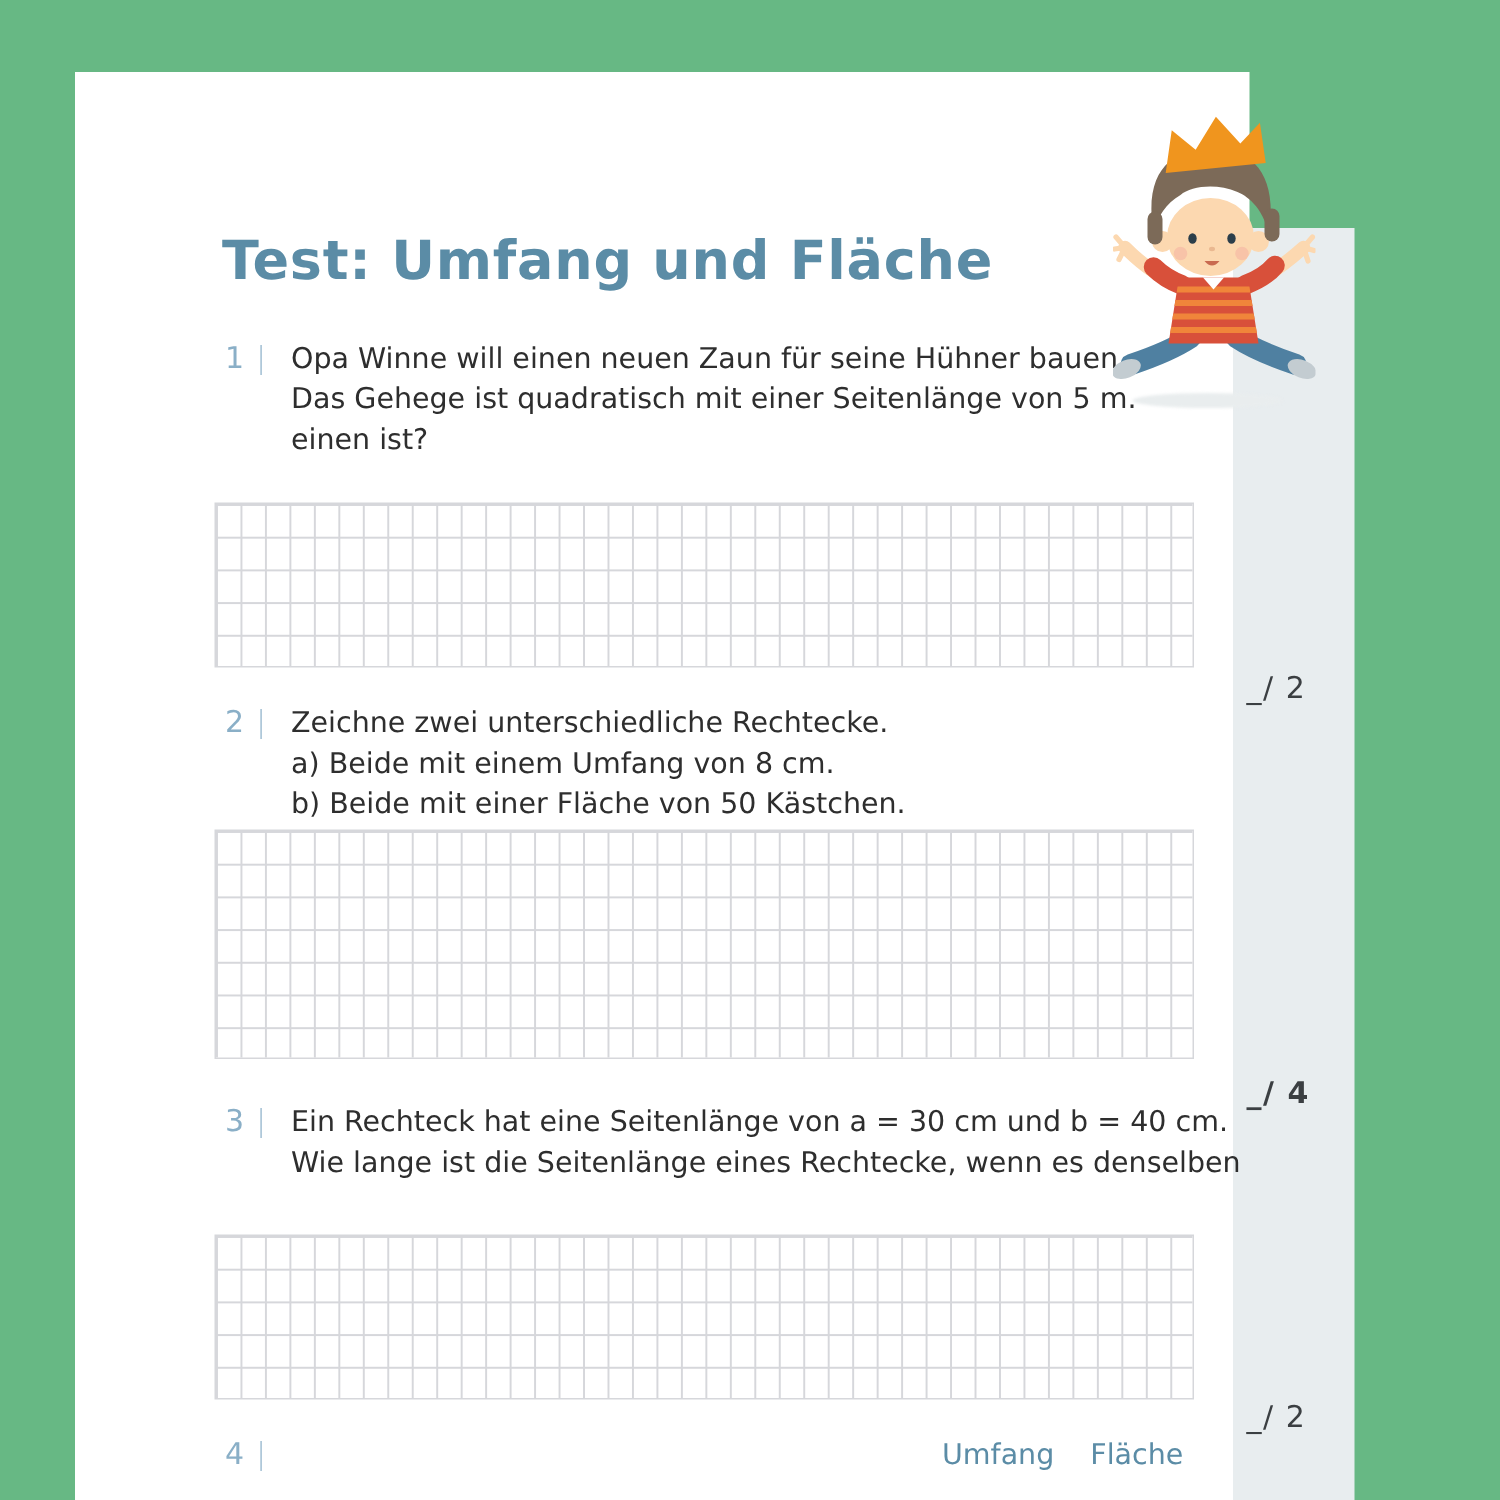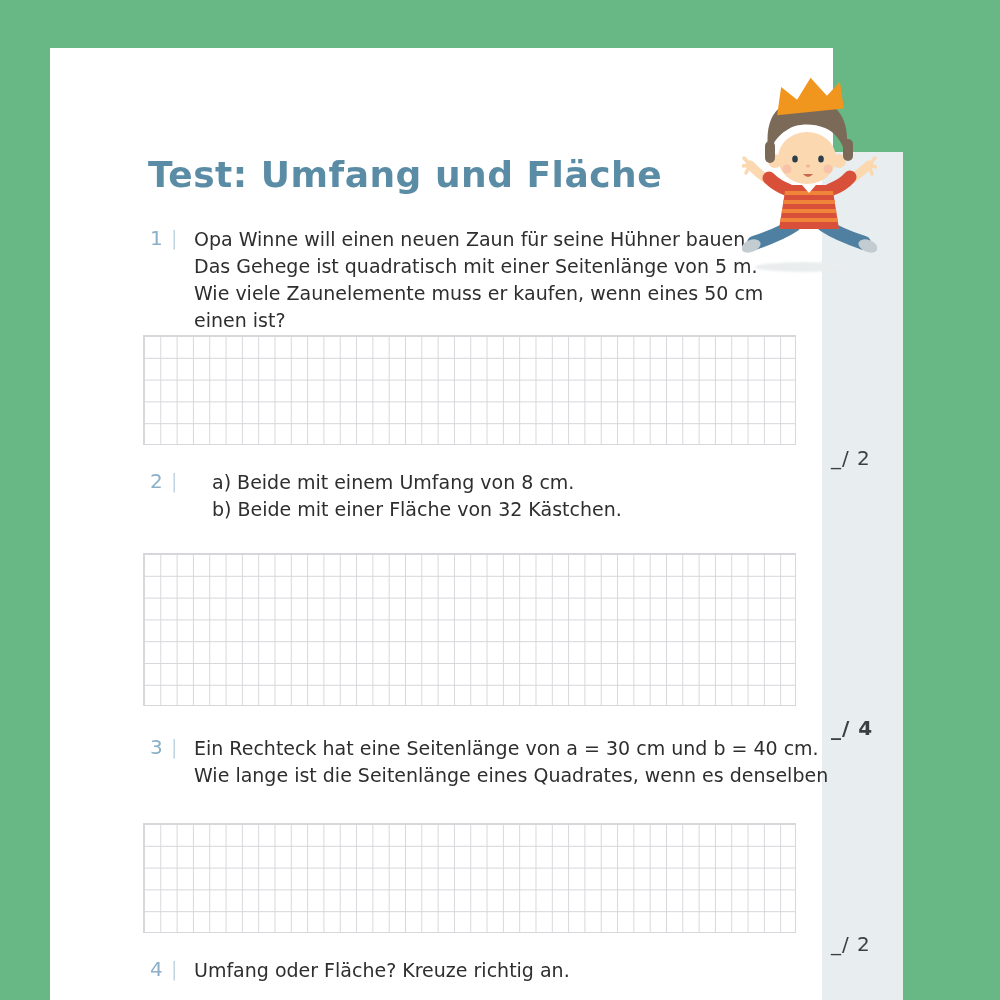--- a/index.html
+++ b/index.html
@@ -28,21 +28,21 @@
     font-size:36px;font-weight:600;color:#5b8ca6;letter-spacing:.5px;
   }
   .question{position:absolute;left:100px;}
   .q-head{
     position:absolute;left:0;top:0;display:flex;gap:8px;
     color:#8aafc7;font-size:20px;
   }
   .q-head .q-bar{color:#9dbcd1;font-weight:300;}
   .q-body{margin-left:44px;color:#2e2e2e;font-size:19px;line-height:27px;}
   .q-line{white-space:nowrap;}
-  .q-sub{margin-left:18px;}
+  .q-sub{}
   .q1{top:178px;}
   .q2{top:421px;}
   .q3{top:687px;}
   .q4{top:909px;}
   .q4-columns{
     position:absolute;left:578px;top:909px;display:flex;gap:24px;
     color:#5b8ca6;font-size:19px;line-height:27px;
   }
   .answer-grid{
     position:absolute;left:93px;width:653px;background:#ffffff;
@@ -71,58 +71,59 @@
   <h1 class="page-title">Test: Umfang und Fläche</h1>
 
   <div class="question q1">
     <div class="q-head">
       <span>1</span>
       <span class="q-bar">|</span>
     </div>
     <div class="q-body">
       <div class="q-line">Opa Winne will einen neuen Zaun für seine Hühner bauen.</div>
       <div class="q-line">Das Gehege ist quadratisch mit einer Seitenlänge von 5 m.</div>
-      <div class="q-line">Wie viele Zaunelemente muss er kaufen, wenn eines 50 cm</div>
       <div class="q-line">einen ist?</div>
     </div>
   </div>
   <div class="answer-grid grid-1"></div>
 
   <div class="question q2">
     <div class="q-head">
       <span>2</span>
       <span class="q-bar">|</span>
     </div>
     <div class="q-body">
+      <div class="q-line">Zeichne zwei unterschiedliche Rechtecke.</div>
       <div class="q-line q-sub">a) Beide mit einem Umfang von 8 cm.</div>
-      <div class="q-line q-sub">b) Beide mit einer Fläche von 32 Kästchen.</div>
+      <div class="q-line q-sub">b) Beide mit einer Fläche von 50 Kästchen.</div>
     </div>
   </div>
   <div class="answer-grid grid-2"></div>
 
   <div class="question q3">
     <div class="q-head">
       <span>3</span>
       <span class="q-bar">|</span>
     </div>
     <div class="q-body">
       <div class="q-line">Ein Rechteck hat eine Seitenlänge von a = 30 cm und b = 40 cm.</div>
-      <div class="q-line">Wie lange ist die Seitenlänge eines Quadrates, wenn es denselben</div>
+      <div class="q-line">Wie lange ist die Seitenlänge eines Rechtecke, wenn es denselben</div>
     </div>
   </div>
   <div class="answer-grid grid-3"></div>
 
   <div class="question q4">
     <div class="q-head">
       <span>4</span>
       <span class="q-bar">|</span>
     </div>
-    <div class="q-body">
-      <div class="q-line">Umfang oder Fläche? Kreuze richtig an.</div>
-    </div>
+  </div>
+  <div class="q4-columns">
+    <span>Umfang</span>
+    <span>Fläche</span>
   </div>
 
   <div class="score-badge score-1">_/ 2</div>
   <div class="score-badge score-2">_/ 4</div>
   <div class="score-badge score-3">_/ 2</div>
 
   <div class="mascot-shadow"></div>
   <svg class="mascot" viewBox="0 0 135 190" xmlns="http://www.w3.org/2000/svg">
     <defs>
       <clipPath id="shirtClip">

